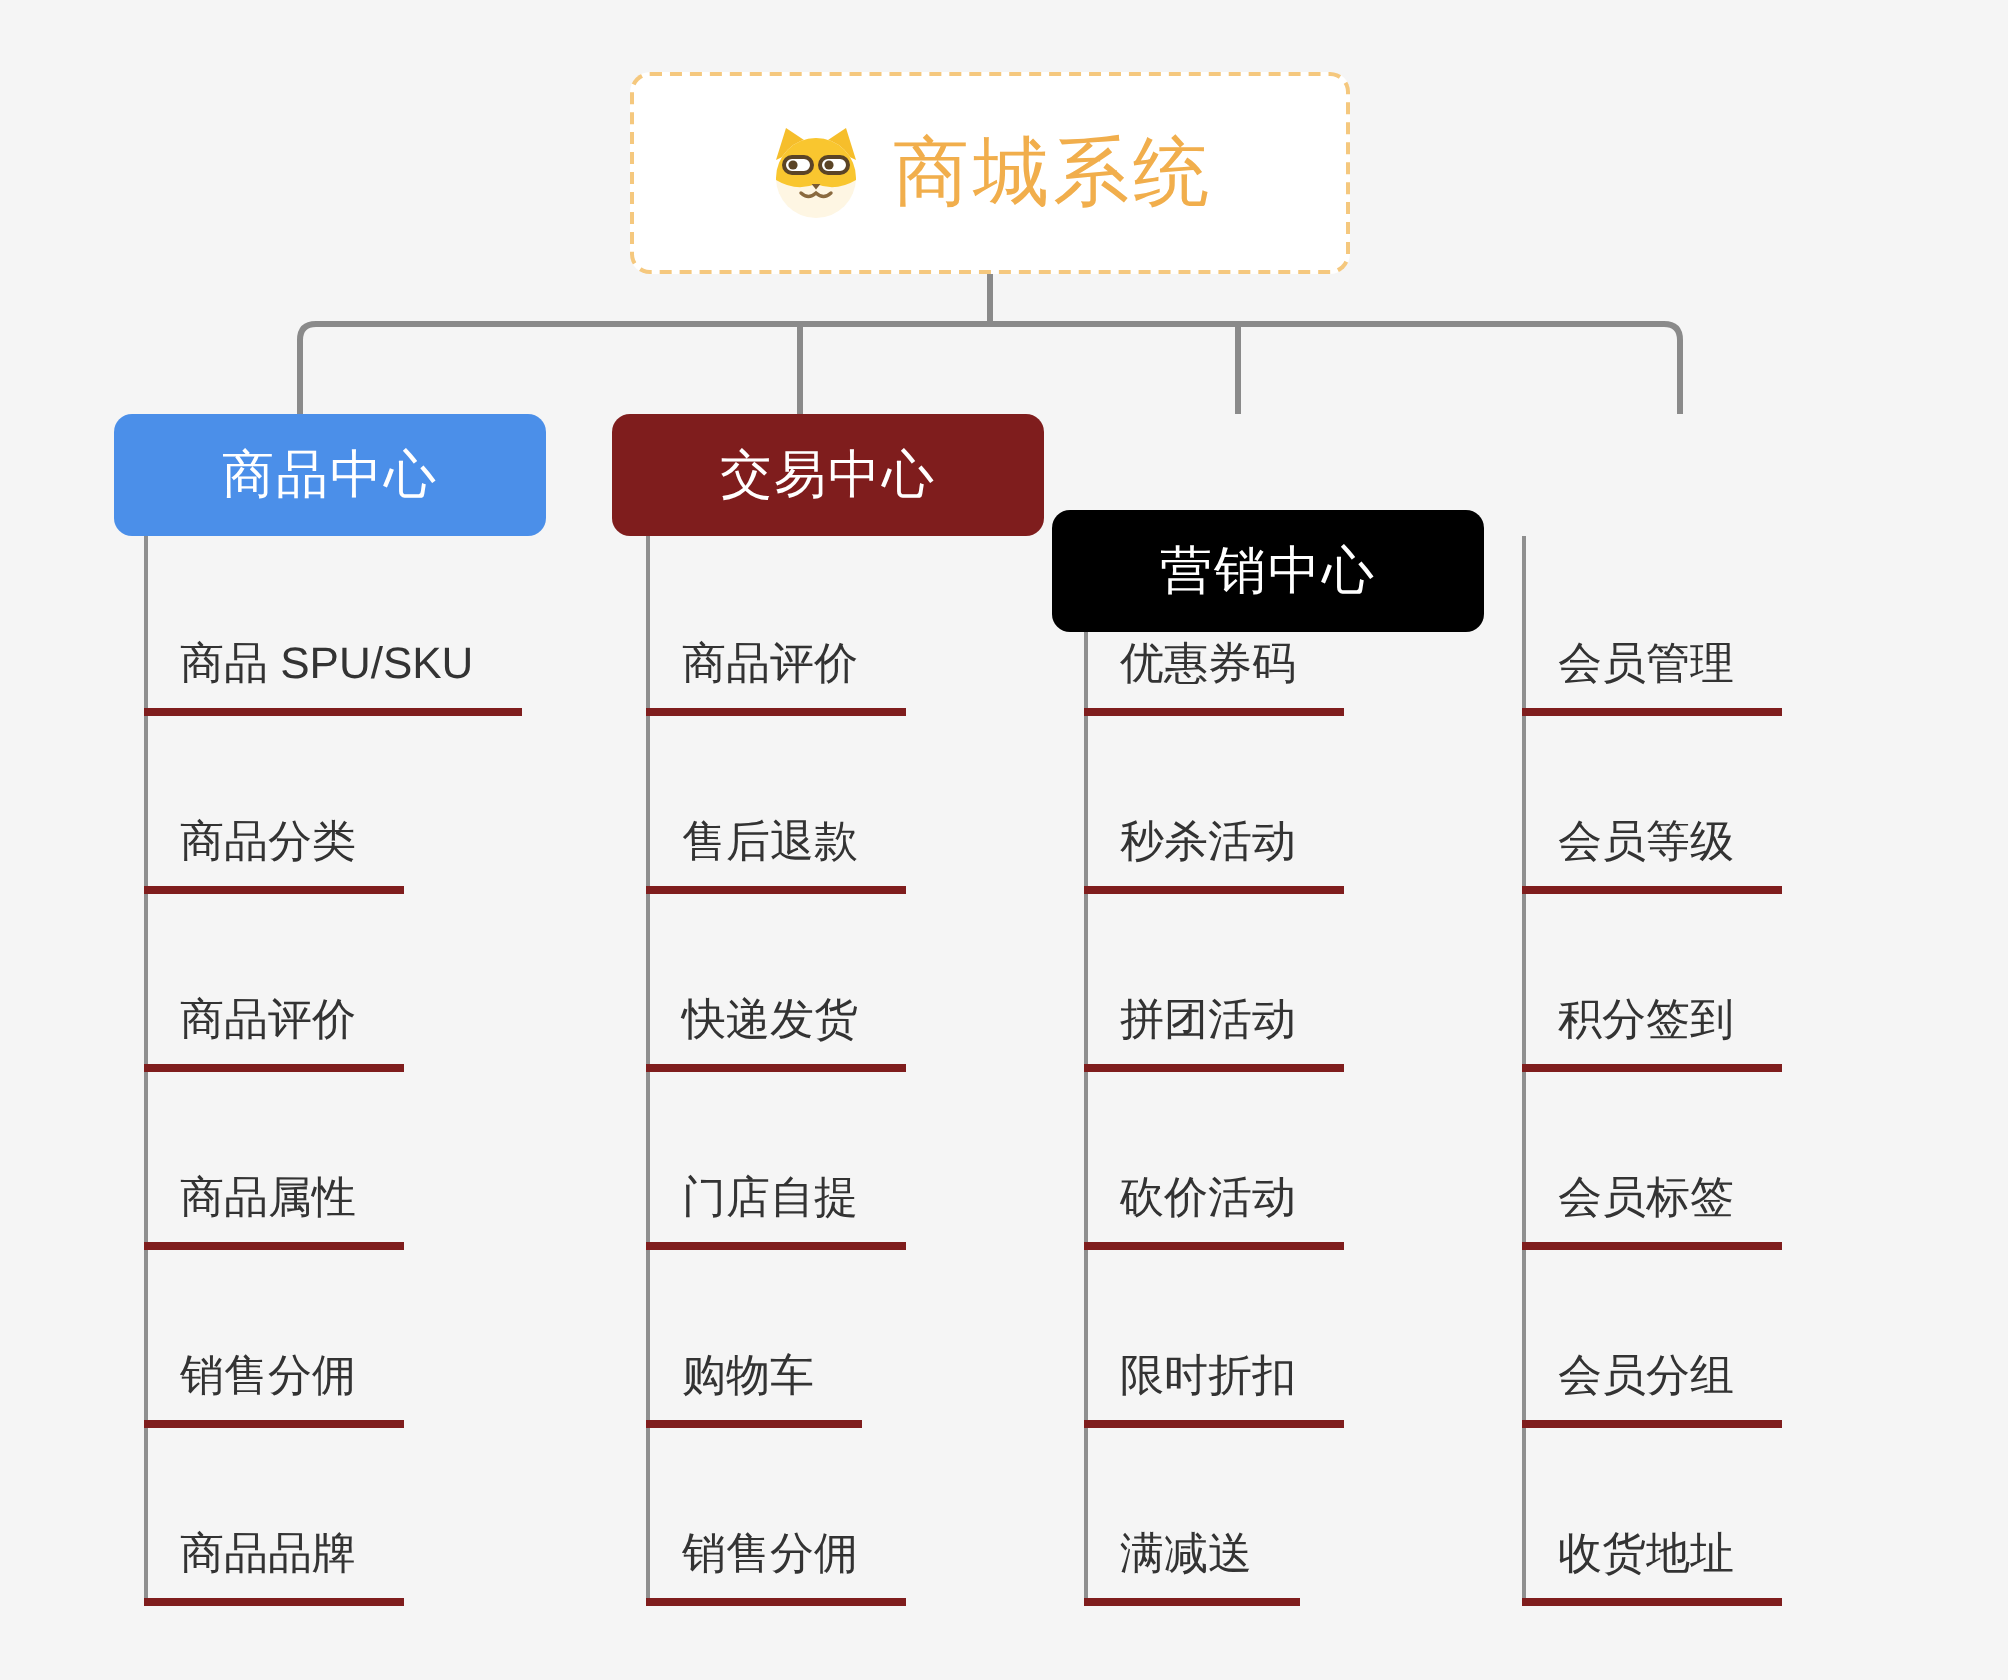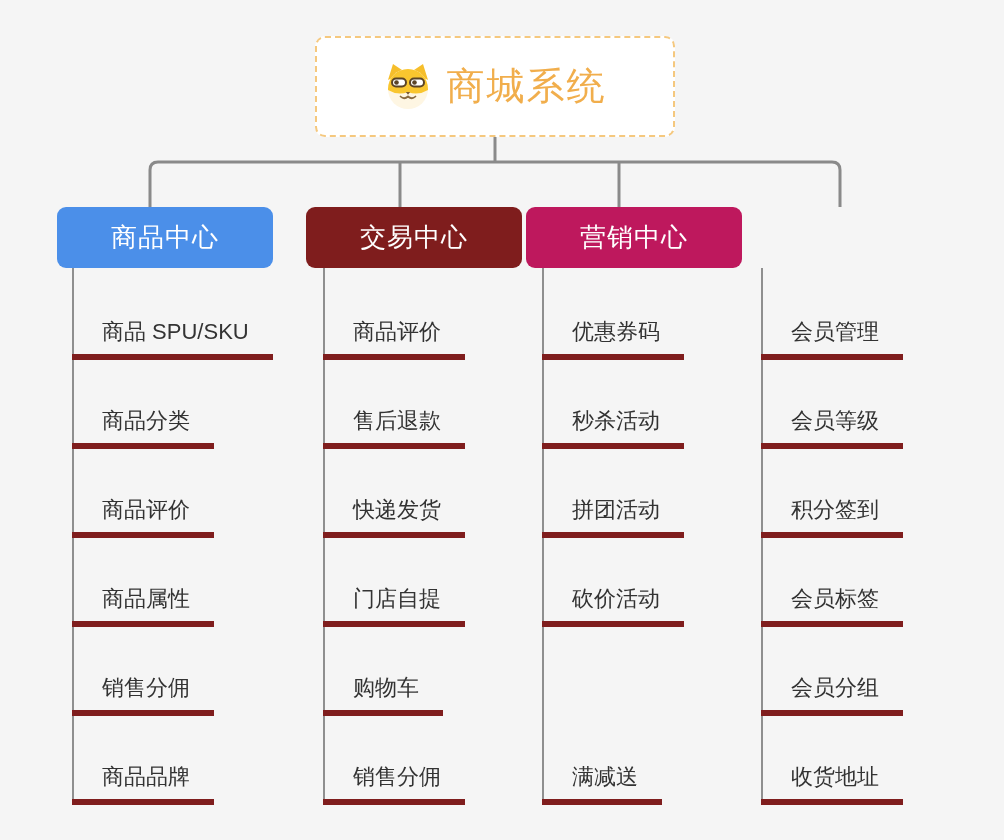--- a/index.html
+++ b/index.html
@@ -74,22 +74,22 @@
   .t1 { left: 323px; }
   .t2 { left: 542px; }
   .t3 { left: 761px; }
   
   .item {
     position: absolute;
     font-size: 22px;
     line-height: 26px;
     color: #333333;
     white-space: nowrap;
-    padding: 0 24px 9px 30px;
-    border-bottom: 6px solid #7f1d1d;
+    padding: 0 24px 9px 18px;
+    border-bottom: 4px solid #7f1d1d;
     cursor: pointer;
     text-align: center;
   }
   .c0 { left: 72px; }
   .c1 { left: 323px; }
   .c2 { left: 542px; }
   .c3 { left: 761px; }
   .r0 { top: 319px; }
   .r1 { top: 408px; }
   .r2 { top: 497px; }
@@ -125,40 +125,41 @@
       <circle cx="12.5" cy="19.5" r="2.3" fill="#5B4426"></circle>
       <circle cx="30.5" cy="19.5" r="2.3" fill="#5B4426"></circle>
       <path d="M21.8 29 H26.2 L24 31.8 Z" fill="#7A5B33"></path>
       <path d="M16.5 33.5 Q20.2 37 24 33.5 Q27.8 37 31.5 33.5" stroke="#8A6A3F" stroke-width="1.7" fill="none" stroke-linecap="round"></path>
     </svg>
     <span class="root-title" style="color: rgb(241, 174, 76);">商城系统</span>
   </div>
 
   <div class="branch-box b0" style="background-color: rgb(75, 143, 233);">商品中心</div>
   <div class="branch-box b1" style="background-color: #7f1d1d;">交易中心</div>
-  <div class="branch-box b2" style="background-color: #be185d;">营销中心</div>
+  <div class="branch-box b2" style="background-color: #000000; margin-top: 48px;">营销中心</div>
 
   <div class="item c0 r0">商品 SPU/SKU</div>
   <div class="item c0 r1">商品分类</div>
   <div class="item c0 r2">商品评价</div>
   <div class="item c0 r3">商品属性</div>
   <div class="item c0 r4">销售分佣</div>
   <div class="item c0 r5">商品品牌</div>
 
   <div class="item c1 r0">商品评价</div>
   <div class="item c1 r1">售后退款</div>
   <div class="item c1 r2">快递发货</div>
   <div class="item c1 r3">门店自提</div>
   <div class="item c1 r4">购物车</div>
   <div class="item c1 r5">销售分佣</div>
 
   <div class="item c2 r0">优惠券码</div>
   <div class="item c2 r1">秒杀活动</div>
   <div class="item c2 r2">拼团活动</div>
   <div class="item c2 r3">砍价活动</div>
+  <div class="item c2 r4">限时折扣</div>
   <div class="item c2 r5">满减送</div>
 
   <div class="item c3 r0">会员管理</div>
   <div class="item c3 r1">会员等级</div>
   <div class="item c3 r2">积分签到</div>
   <div class="item c3 r3">会员标签</div>
   <div class="item c3 r4">会员分组</div>
   <div class="item c3 r5">收货地址</div>
 
 </div>

